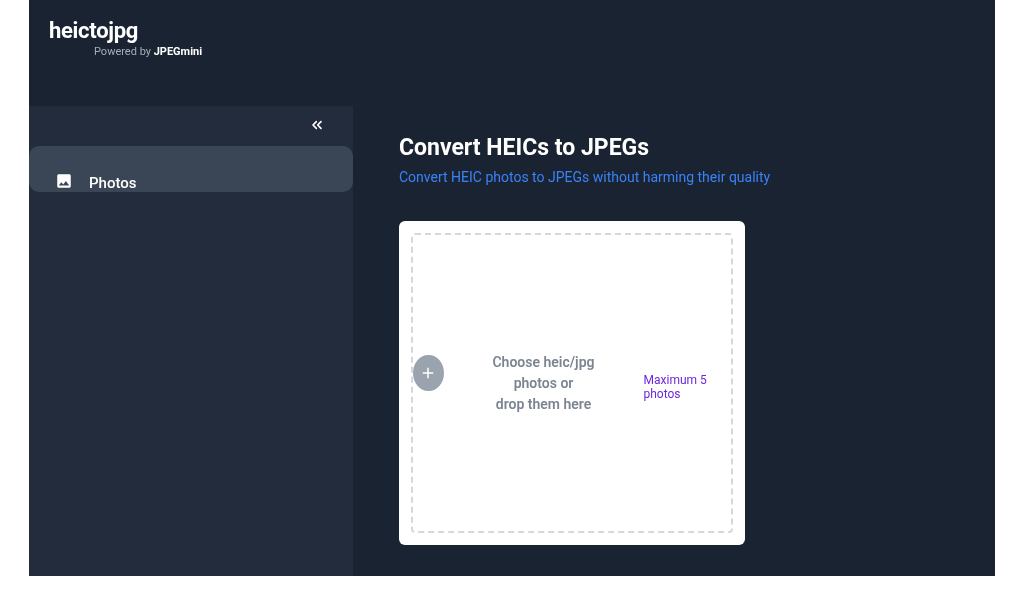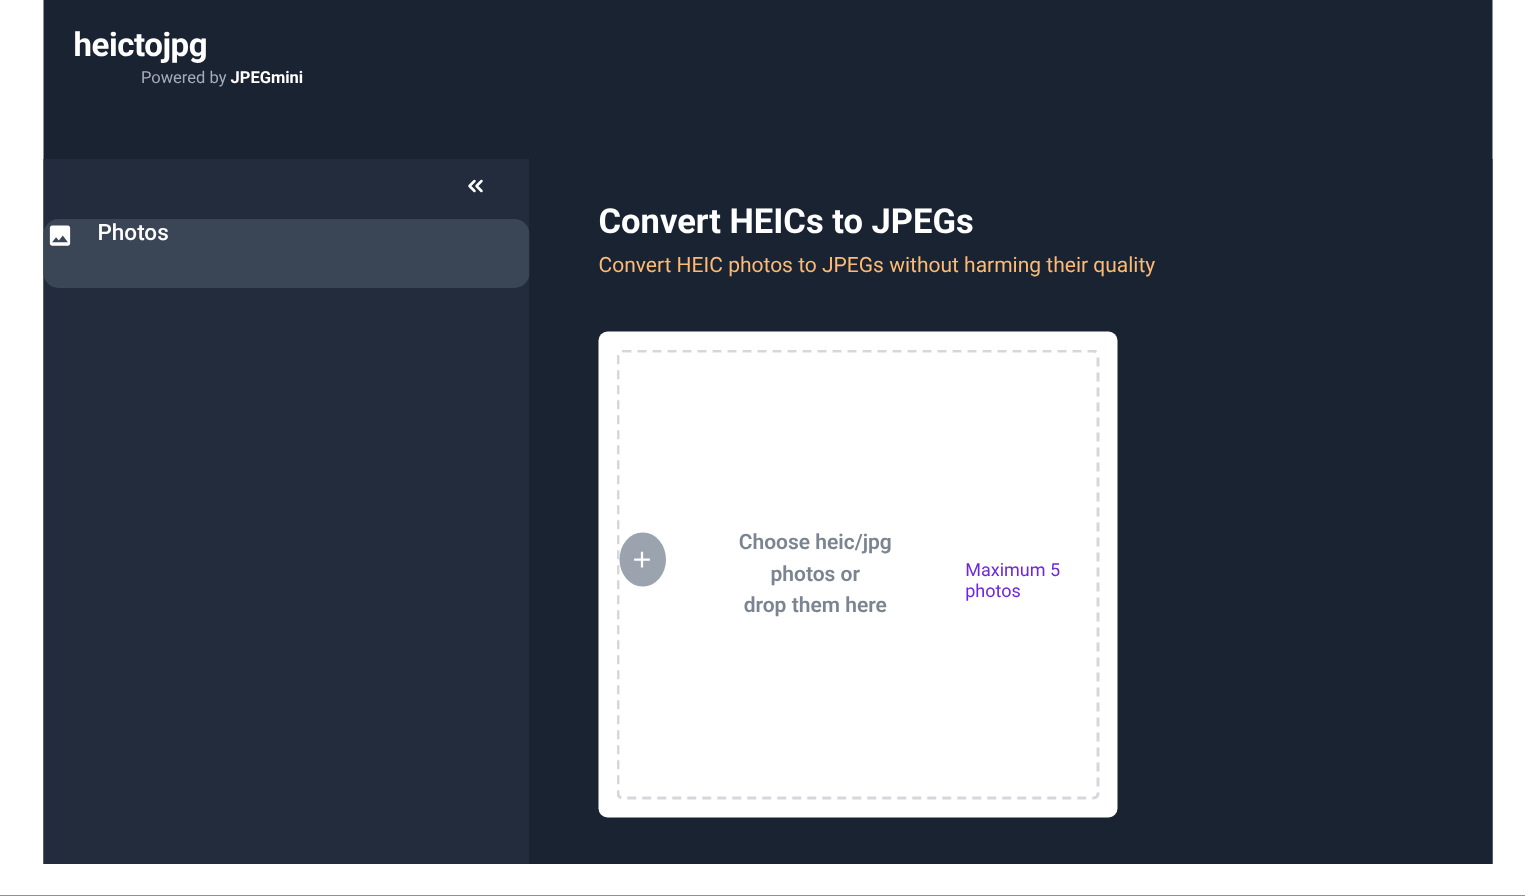--- a/index.html
+++ b/index.html
@@ -61,21 +61,22 @@
       padding-right: 28px;
     }
     .collapse-icon {
       color: #ffffff;
       font-size: 18px;
       cursor: pointer;
     }
     .sidebar-item {
       height: 46px;
       display: flex;
-      align-items: flex-start;
+      align-items: flex-end;
+      padding-left: 24px;
       cursor: pointer;
       color: #a5adb8;
       border-radius: 10px;
     }
     .sidebar-item.active {
       background: #3a4555;
       color: #ffffff;
     }
     .sidebar-item .icon-wrap {
       width: 22px;
@@ -94,21 +95,21 @@
       padding: 28px 40px 20px 46px;
       background: #1a2332;
     }
     .main-title {
       color: #ffffff;
       font-size: 23px;
       font-weight: 700;
       margin-bottom: 8px;
     }
     .main-subtitle {
-      color: #fdba74;
+      color: #3b82f6;
       font-size: 14px;
       margin-bottom: 36px;
     }
     .dropzone-card {
       width: 346px;
       height: 324px;
       background: #ffffff;
       border-radius: 6px;
       padding: 12px;
     }

